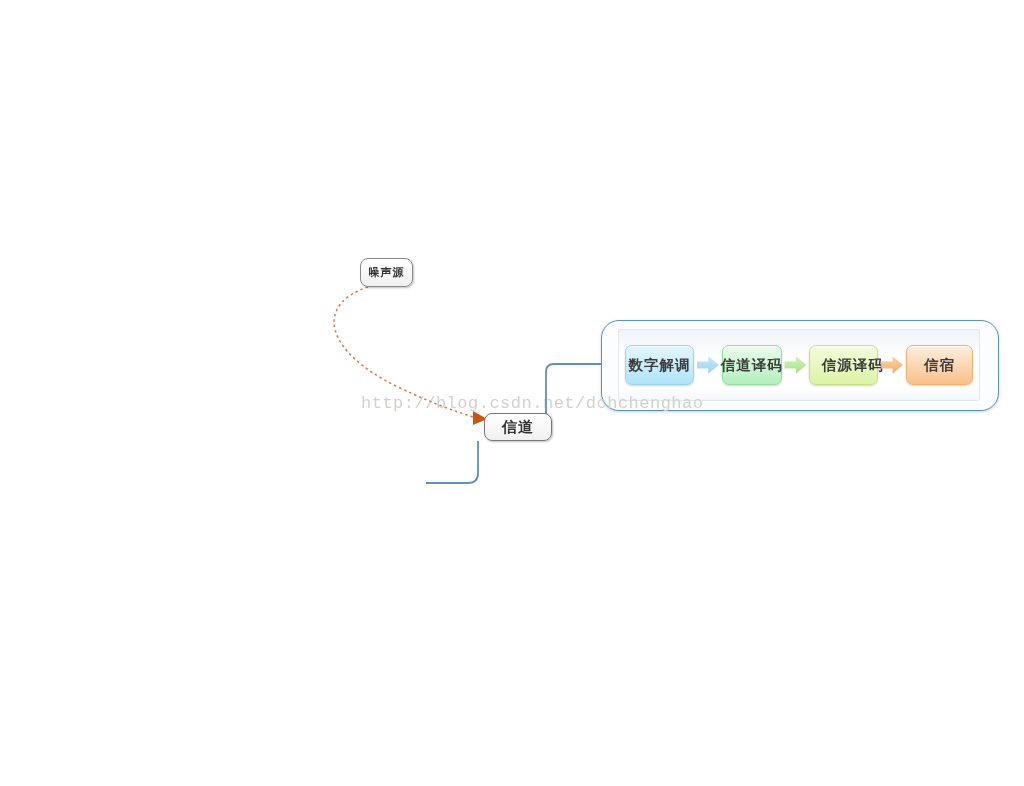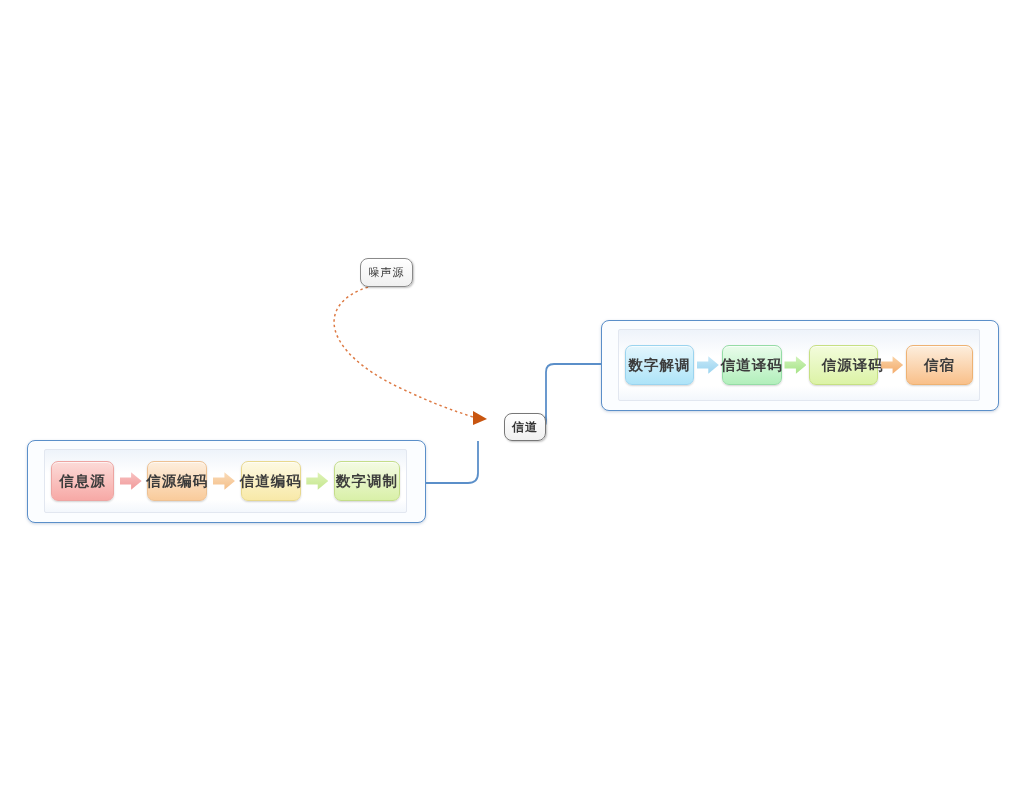--- a/index.html
+++ b/index.html
@@ -4,21 +4,21 @@
 <style>
   * { margin: 0; padding: 0; box-sizing: border-box; }
   html,body { background:#fff; }
   body { font-family: "DejaVu Serif", serif; }
   .canvas { position: relative; width: 1024px; height: 786px; background: #ffffff; overflow: hidden; }
 
   
   .group {
     position: absolute;
     border: 1.5px solid #5b8fc9;
-    border-radius: 8px;
+    border-radius: 18px;
     background: #fbfdff;
     box-shadow: 0 1px 3px rgba(100,130,170,0.35);
     z-index: 2;
   }
   .group-tx { left: 27px; top: 440px; width: 399px; height: 83px; }
   .group-rx { left: 601px; top: 320px; width: 398px; height: 91px; }
   .panel {
     position: absolute;
     left: 16px; right: 18px; top: 8px; bottom: 9px;
     border: 1px solid #e2e7f0;
@@ -69,74 +69,54 @@
     position: absolute;
     display: flex; align-items: center; justify-content: center;
     background: linear-gradient(#ffffff, #f0f0f0);
     border: 1.5px solid #8a8a8a;
     border-radius: 8px;
     color: #333;
     box-shadow: 1px 1px 2px rgba(0,0,0,0.25);
     z-index: 7;
     letter-spacing: 1px;
   }
-  .node-noise { left: 360px; top: 258px; width: 53px; height: 29px; font-size: 11px; font-weight: 400; }
-  .node-channel { left: 504px; top: 413px; width: 42px; height: 28px; font-size: 12px; font-weight: 600; border-color:#777; }
+  .node-noise { left: 360px; top: 258px; width: 53px; height: 29px; font-size: 11px; font-weight: 700; }
+  .node-channel { left: 484px; top: 413px; width: 68px; height: 28px; font-size: 15px; font-weight: 600; border-color:#777; }
 
   .watermark {
     position: absolute; left: 361px; top: 394px;
     font-family: "Liberation Mono", "DejaVu Sans Mono", monospace;
     font-size: 17px; color: #d4d1cc; letter-spacing: 0.5px;
     z-index: 5; white-space: nowrap;
   }
 
   svg.links { position: absolute; left: 0; top: 0; z-index: 6; pointer-events: none; }
 </style>
 </head>
 <body>
 
 <div class="canvas">
 
+  <div class="watermark">http://blog.csdn.net/dchchenghao</div>
 
   <svg class="links" width="1024" height="786" viewBox="0 0 1024 786">
     <path d="M 426 483 L 468 483 Q 478 483 478 473 L 478 441" fill="none" stroke="#5b8fc9" stroke-width="1.8"></path>
     <path d="M 541 428 Q 546 428 546 420 L 546 372 Q 546 364 554 364 L 601 364" fill="none" stroke="#5b8fc9" stroke-width="1.8"></path>
     <path d="M 368 287 C 316 304 322 350 398 387 C 436 405 452 410 473 417" fill="none" stroke="#dd7a44" stroke-width="1.5" stroke-dasharray="2.5 3"></path>
     <polygon points="473,411 487,419 473,425" fill="#c85510"></polygon>
   </svg>
 
   <div class="node node-noise">
     <span>噪声源</span>
   </div>
 
   <div class="node node-channel">
     <span>信道</span>
   </div>
 
-  <div class="group group-tx">
-    <div class="panel">
-      <div class="flow">
-        <div class="tbox w63 c-pink">
-          <span>信息源</span>
-        </div>
-        <div class="barrow a-pink"></div>
-        <div class="tbox w68 c-peach">
-          <span>信源编码</span>
-        </div>
-        <div class="barrow a-peach"></div>
-        <div class="tbox w68 c-yellow">
-          <span>信道编码</span>
-        </div>
-        <div class="barrow a-green"></div>
-        <div class="tbox w66 c-greenyellow">
-          <span>数字调制</span>
-        </div>
-      </div>
-    </div>
-  </div>
 
   <div class="group group-rx">
     <div class="panel">
       <div class="flow">
         <div class="tbox w69 c-blue">
           <span>数字解调</span>
         </div>
         <div class="barrow a-blue"></div>
         <div class="tbox w68 c-green">
           <span>信道译码</span>

